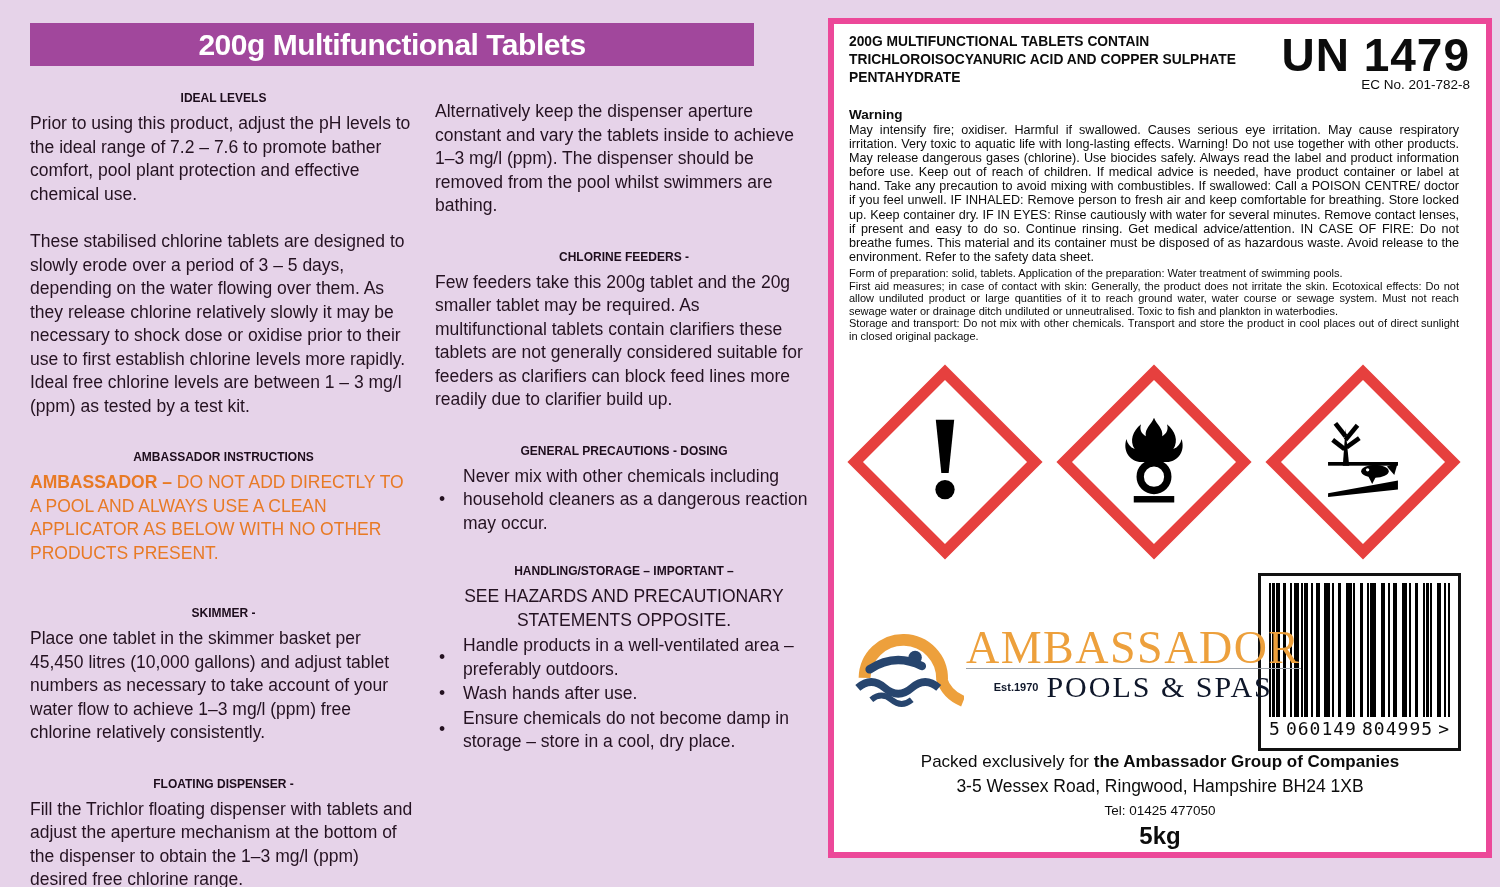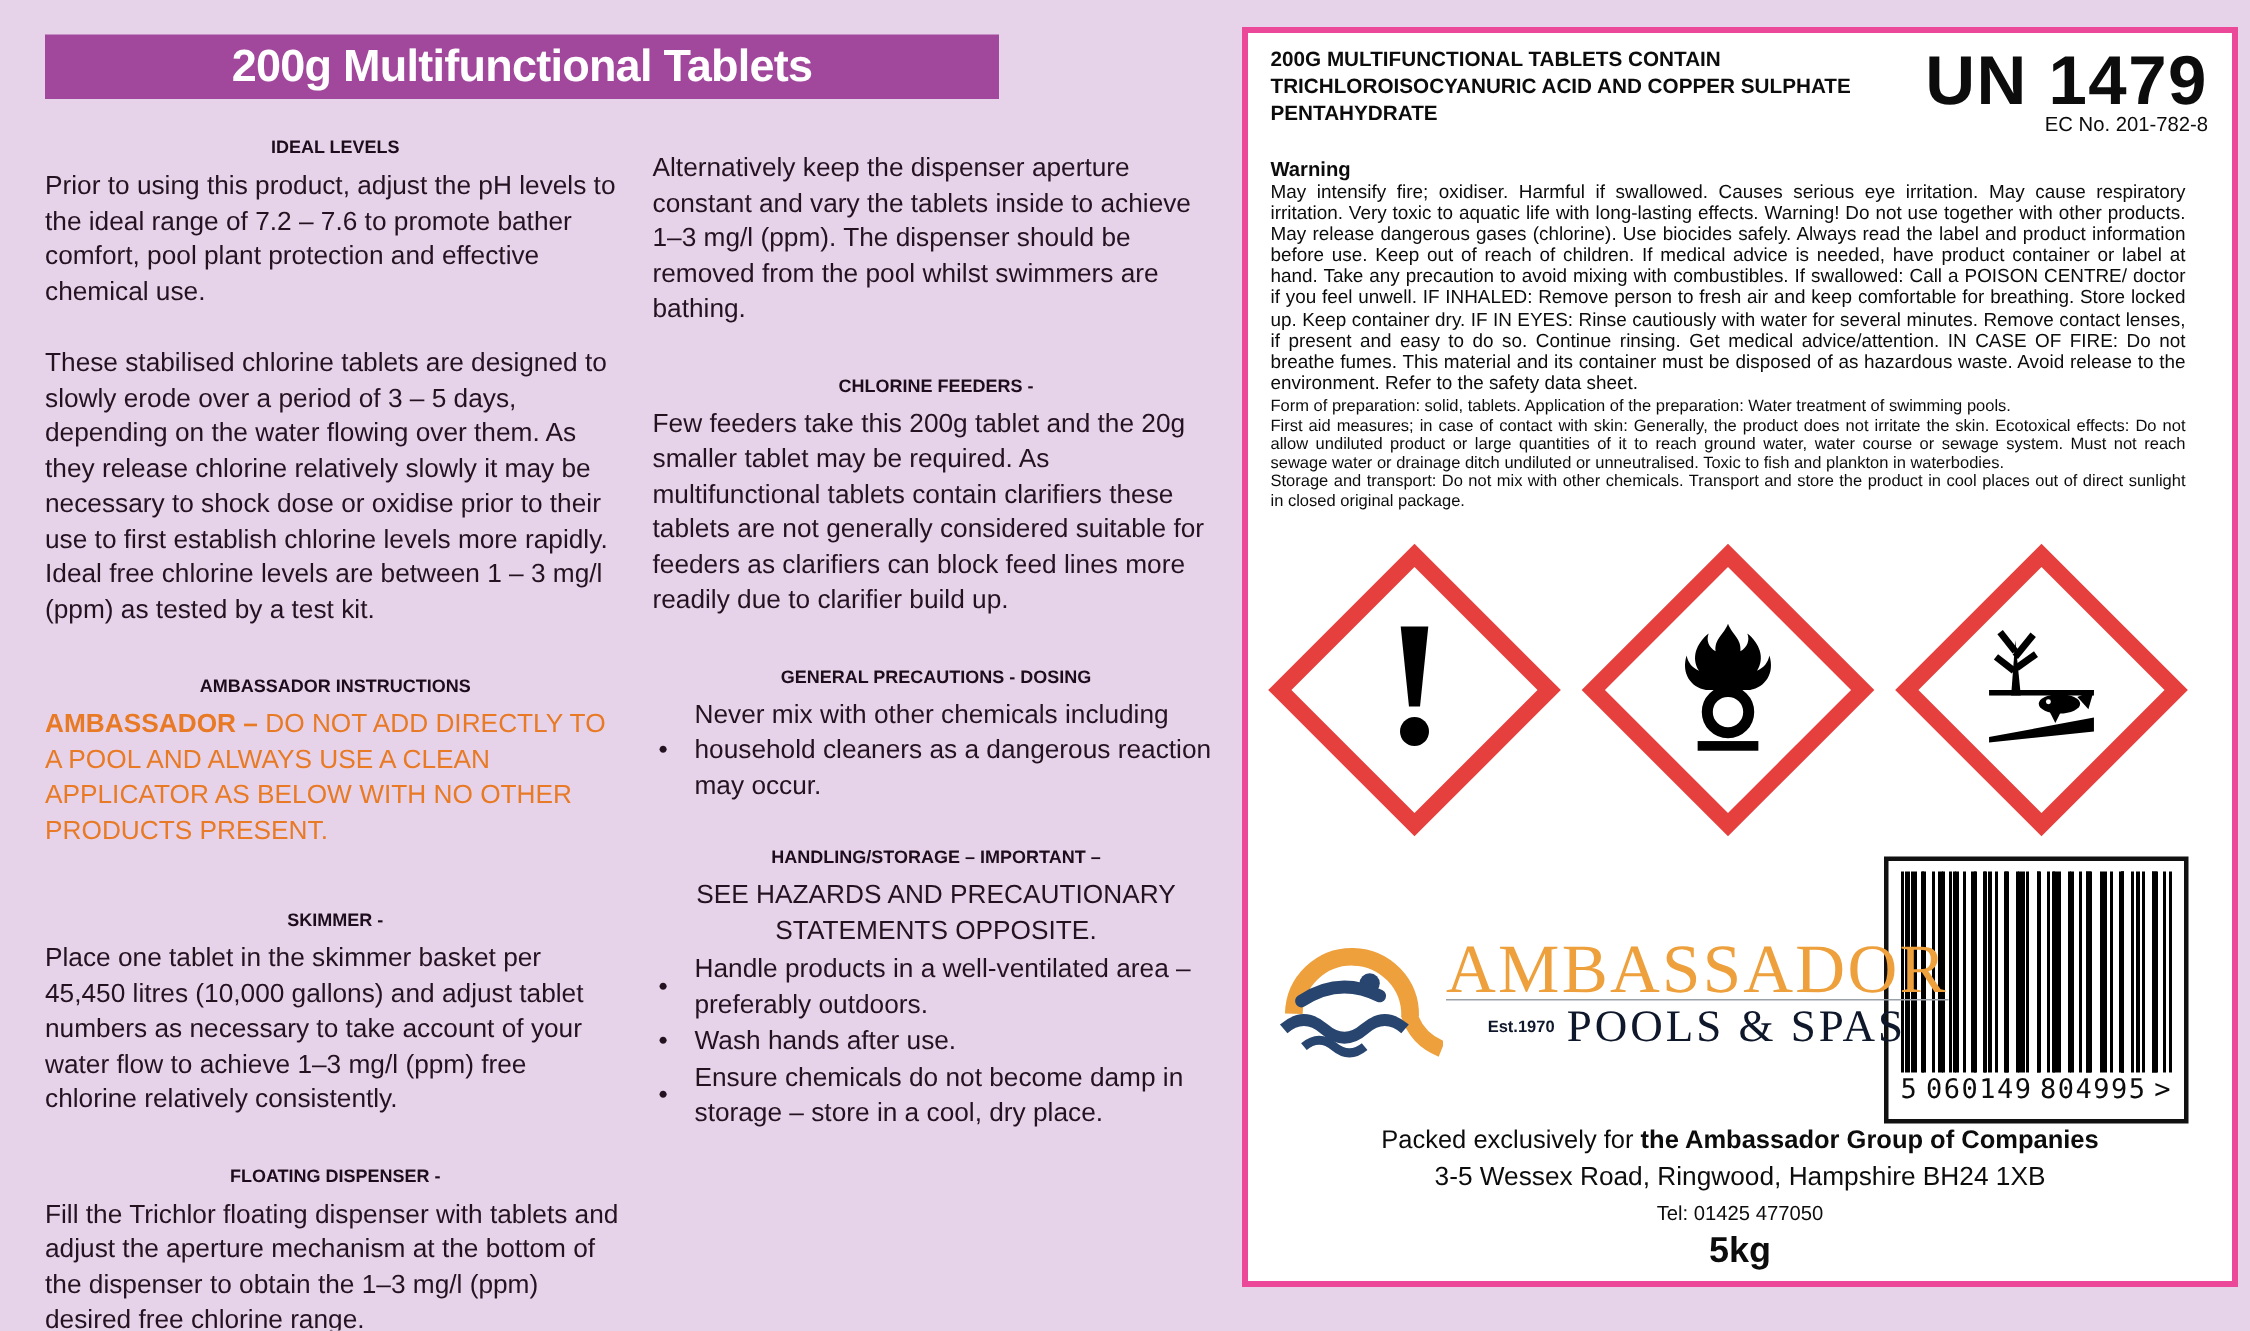--- a/index.html
+++ b/index.html
@@ -7,21 +7,21 @@
   body {
     position:relative;
     background:#e6d3e9;
     font-family:"Liberation Sans", sans-serif;
     color:#241221;
     overflow:hidden;
   }
 
   
   .banner {
-    position:absolute; left:30px; top:23px; width:636px; height:43px;
+    position:absolute; left:30px; top:23px; width:724px; height:43px;
     background:#a1479c; color:#ffffff;
     font-size:30px; font-weight:bold; letter-spacing:-0.5px;
     display:flex; align-items:center; justify-content:center;
   }
 
   
   .col { position:absolute; font-size:17.5px; line-height:23.5px; }
   .col1 { left:30px;  top:86px; width:387px; }
   .col2 { left:435px; top:100px; width:378px; }
   .h {
@@ -34,21 +34,21 @@
   .orange .imp { font-weight:bold; }
   .sub-center { text-align:center; margin-bottom:2px; }
   .bullet { display:flex; margin-bottom:1px;align-items:center; }
   .bullet::before { content:"•"; width:24px; flex:0 0 24px; text-align:left; padding-left:4px; }
   .bullet span { flex:1; }
   .blist { margin-bottom:24px; }
 
   
   .panel {
     position:absolute; left:828px; top:18px; width:664px; height:840px;
-    background:#ffffff; border:4px solid #ec4899; color:#0c0c0c;
+    background:#ffffff; border:6px solid #ec4899; color:#0c0c0c;
     padding:9px 14px 0 15px;
   }
   .panel-top { display:flex; justify-content:space-between; min-height:74px; }
   .contains {
     width:455px; font-weight:bold; font-size:13.8px; line-height:18px;
     text-transform:uppercase;
   }
   .un-block { text-align:right; padding-right:2px; }
   .un { font-size:46px; line-height:44px; font-weight:bold; letter-spacing:1px; white-space:nowrap; }
   .ec { font-size:13.5px; line-height:16px; }

